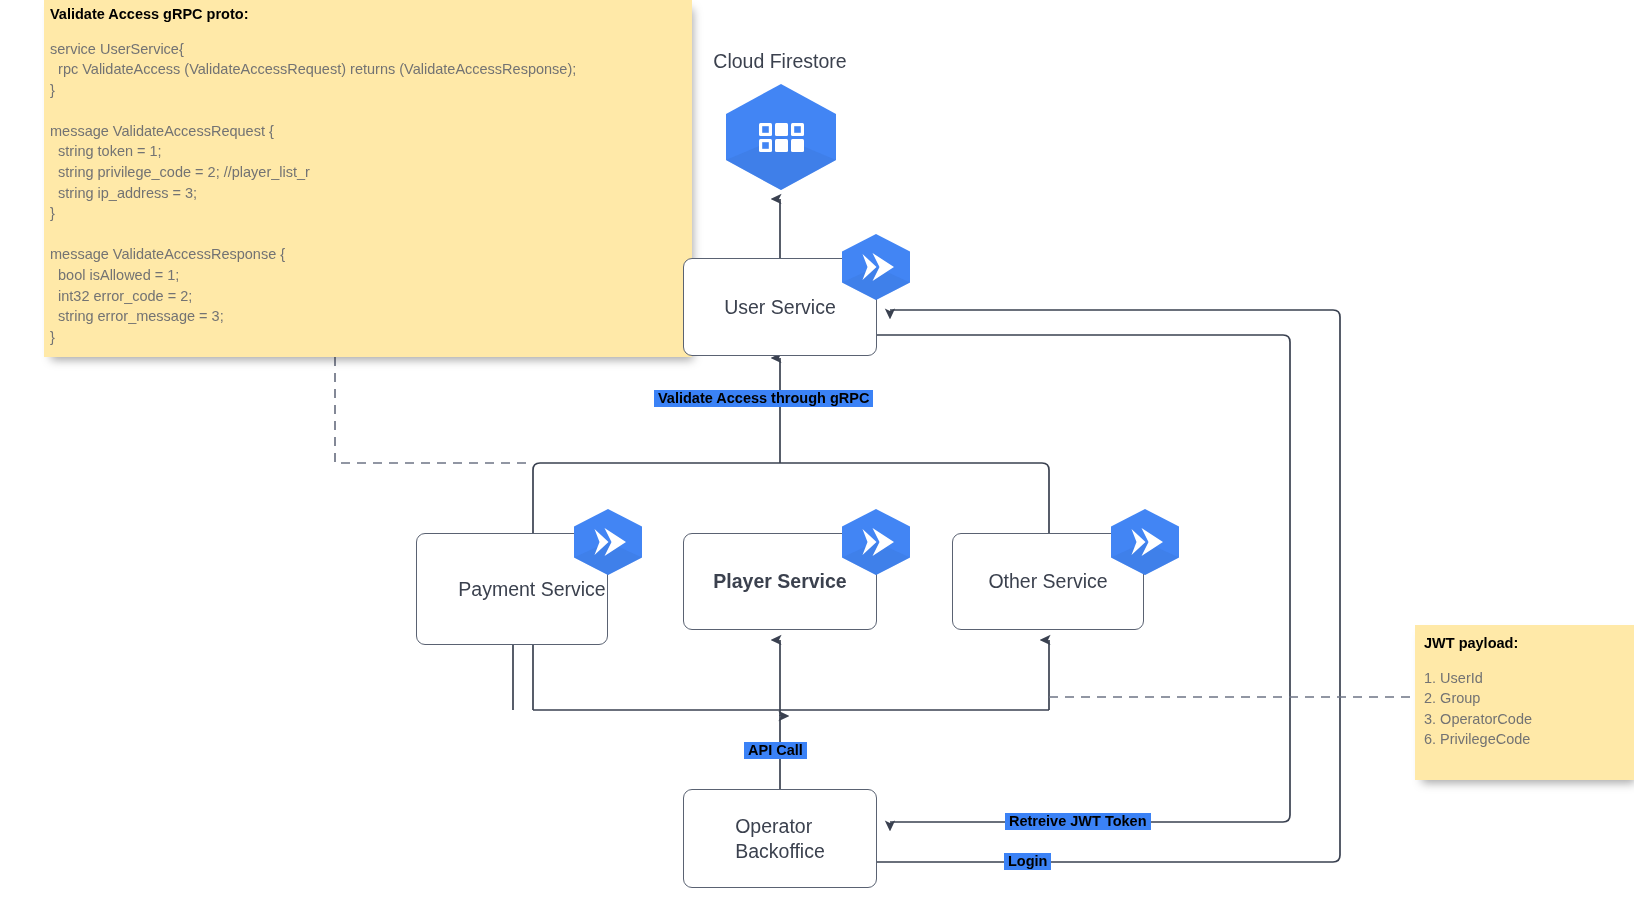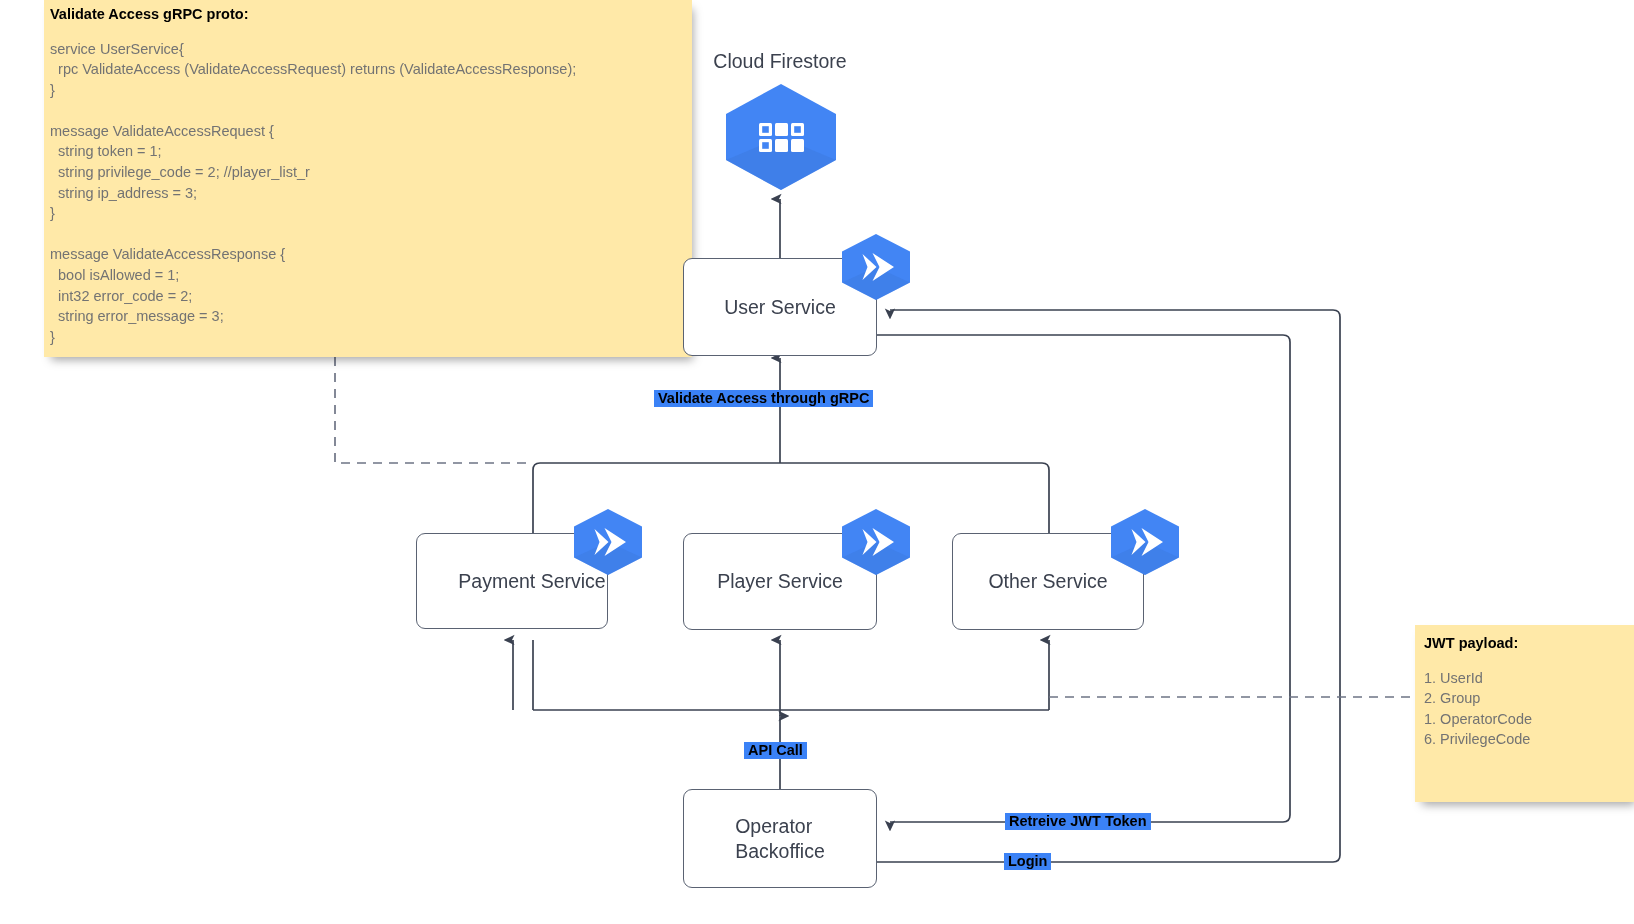--- a/index.html
+++ b/index.html
@@ -30,41 +30,41 @@
   }
   #proto-note{
     left:0px;top:0px;width:648px;height:357px;
     padding:7px 0 0 6px;
     margin-left:44px;
   }
   #proto-note .note-title{margin:0 0 0 0;padding-bottom:2px;}
   #proto-note .proto-body{margin-top:15px;}
 
   #jwt-note{
-    left:1415px;top:625px;width:219px;height:177px;
+    left:1415px;top:625px;width:219px;height:155px;
     padding:11px 0 0 9px;
   }
   #jwt-note .note-title{font-size:14.5px;}
   #jwt-note .jwt-list{margin-top:17px;}
   #jwt-note .note-line{font-size:14.5px;line-height:20.6px;}
 
   
   .svc-box{
     position:absolute;box-sizing:border-box;
     background:#ffffff;
     border:1.3px solid #5a6272;
     border-radius:9px;
     display:flex;align-items:center;justify-content:center;
     font-size:19.5px;color:#3b414e;
     line-height:25px;
     z-index:3;
   }
   #box-user-service{left:683px;top:258px;width:194px;height:98px;}
-  #box-payment-service{left:416px;top:533px;width:192px;height:96px;padding-left:40px;}
-  #box-player-service{left:683px;top:533px;width:194px;height:97px;}
+  #box-payment-service{left:416px;top:533px;width:192px;height:112px;padding-left:40px;}
+  #box-player-service{left:683px;top:533px;width:194px;height:97px;font-weight:bold;}
   #box-other-service{left:952px;top:533px;width:192px;height:97px;}
   #box-operator-backoffice{left:683px;top:789px;width:194px;height:99px;}
 
   
   .gcp-icon{position:absolute;z-index:5;}
   #icon-firestore{left:720px;top:82px;width:122px;height:110px;}
   #icon-run-user{left:838px;top:233px;width:76px;height:68px;}
   #icon-run-payment{left:570px;top:508px;width:76px;height:68px;}
   #icon-run-player{left:838px;top:508px;width:76px;height:68px;}
   #icon-run-other{left:1107px;top:508px;width:76px;height:68px;}
@@ -154,21 +154,21 @@
       <div class="note-line">  string error_message = 3;</div>
       <div class="note-line">}</div>
     </div>
   </div>
 
   <div class="sticky" id="jwt-note">
     <div class="note-title">JWT payload:</div>
     <div class="jwt-list">
       <div class="note-line">1. UserId</div>
       <div class="note-line">2. Group</div>
-      <div class="note-line">1. OperatorCode</div>
+      <div class="note-line">3. OperatorCode</div>
       <div class="note-line">6. PrivilegeCode</div>
     </div>
   </div>
 
   <div id="label-firestore-title">Cloud Firestore</div>
 
   <div class="gcp-icon" id="icon-firestore">
     <svg viewBox="0 0 122 110" width="122" height="110">
       <path d="M61,2 L116,32 L116,78 L61,108 L6,78 L6,32 Z" fill="#4285F4"></path>
       <path d="M61,55 L116,78 L61,108 L6,78 Z" fill="#3C78DC" opacity="0.45"></path>

